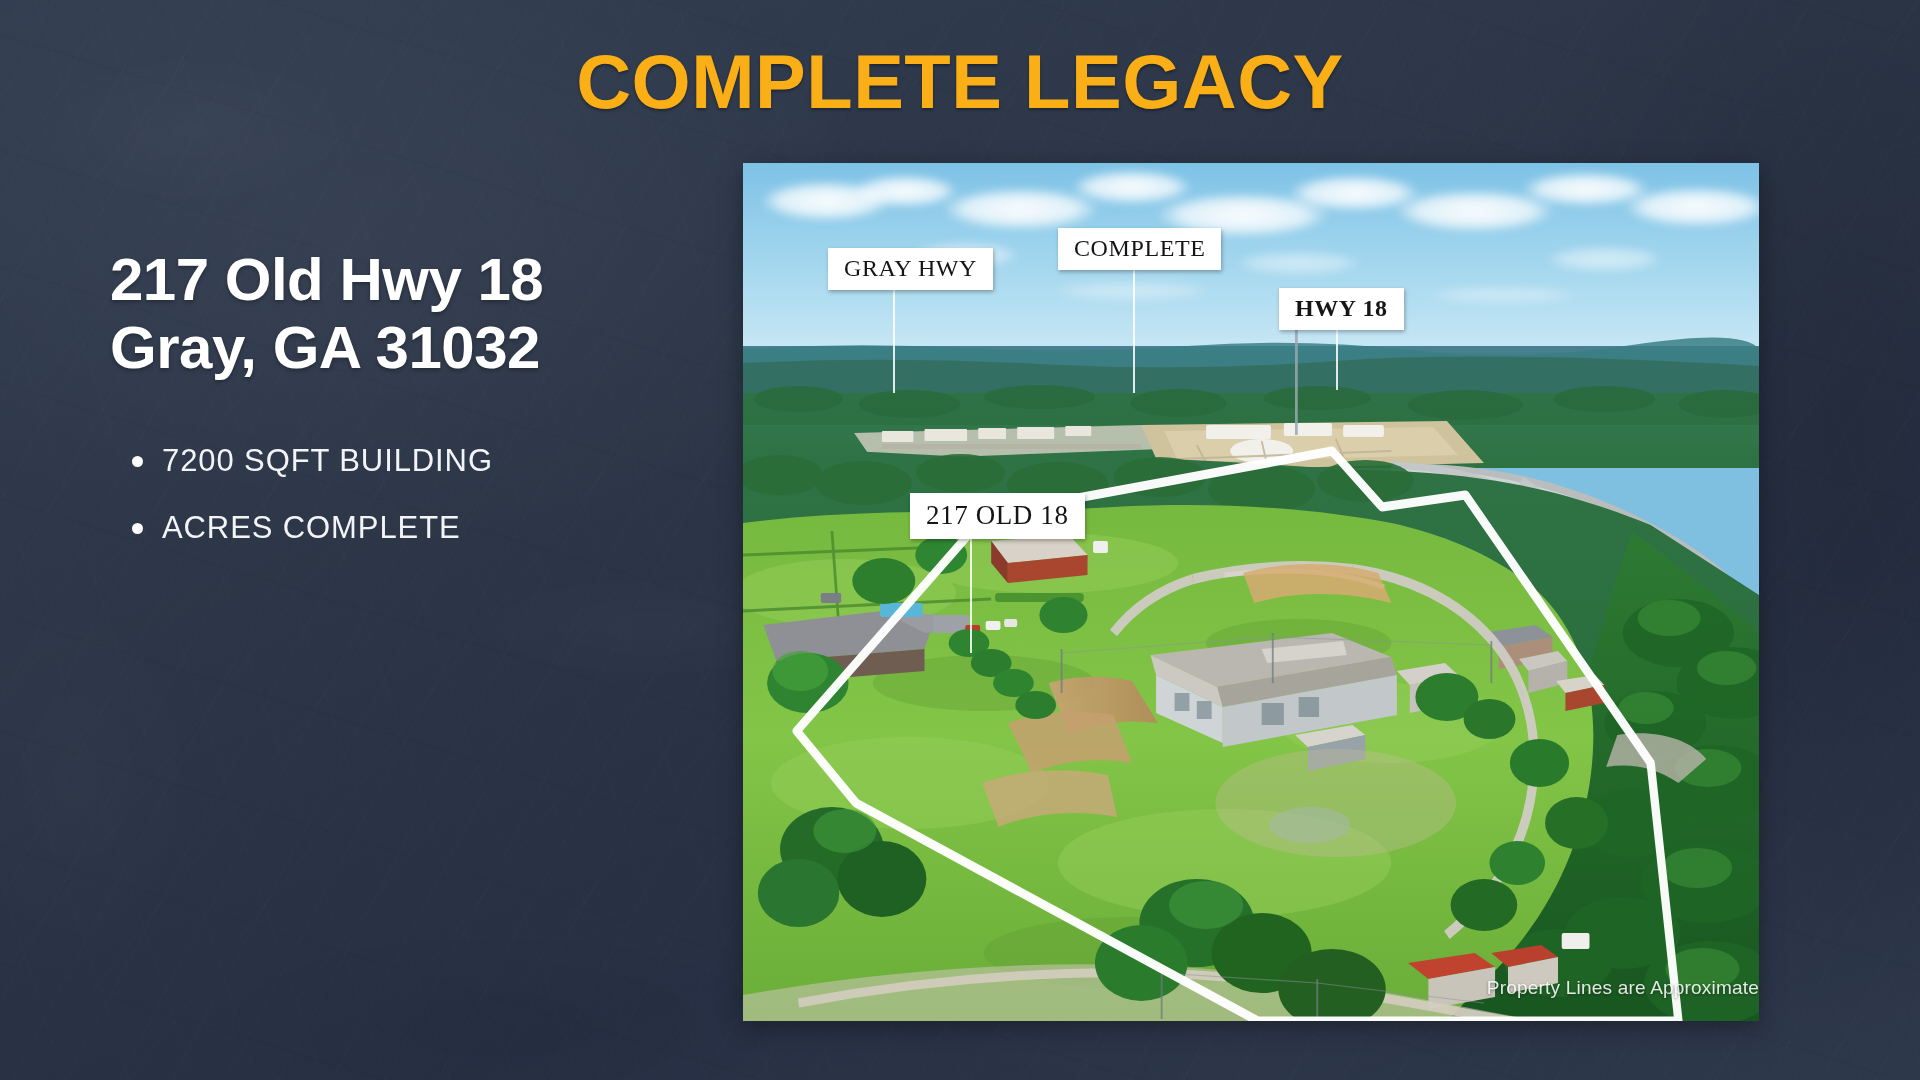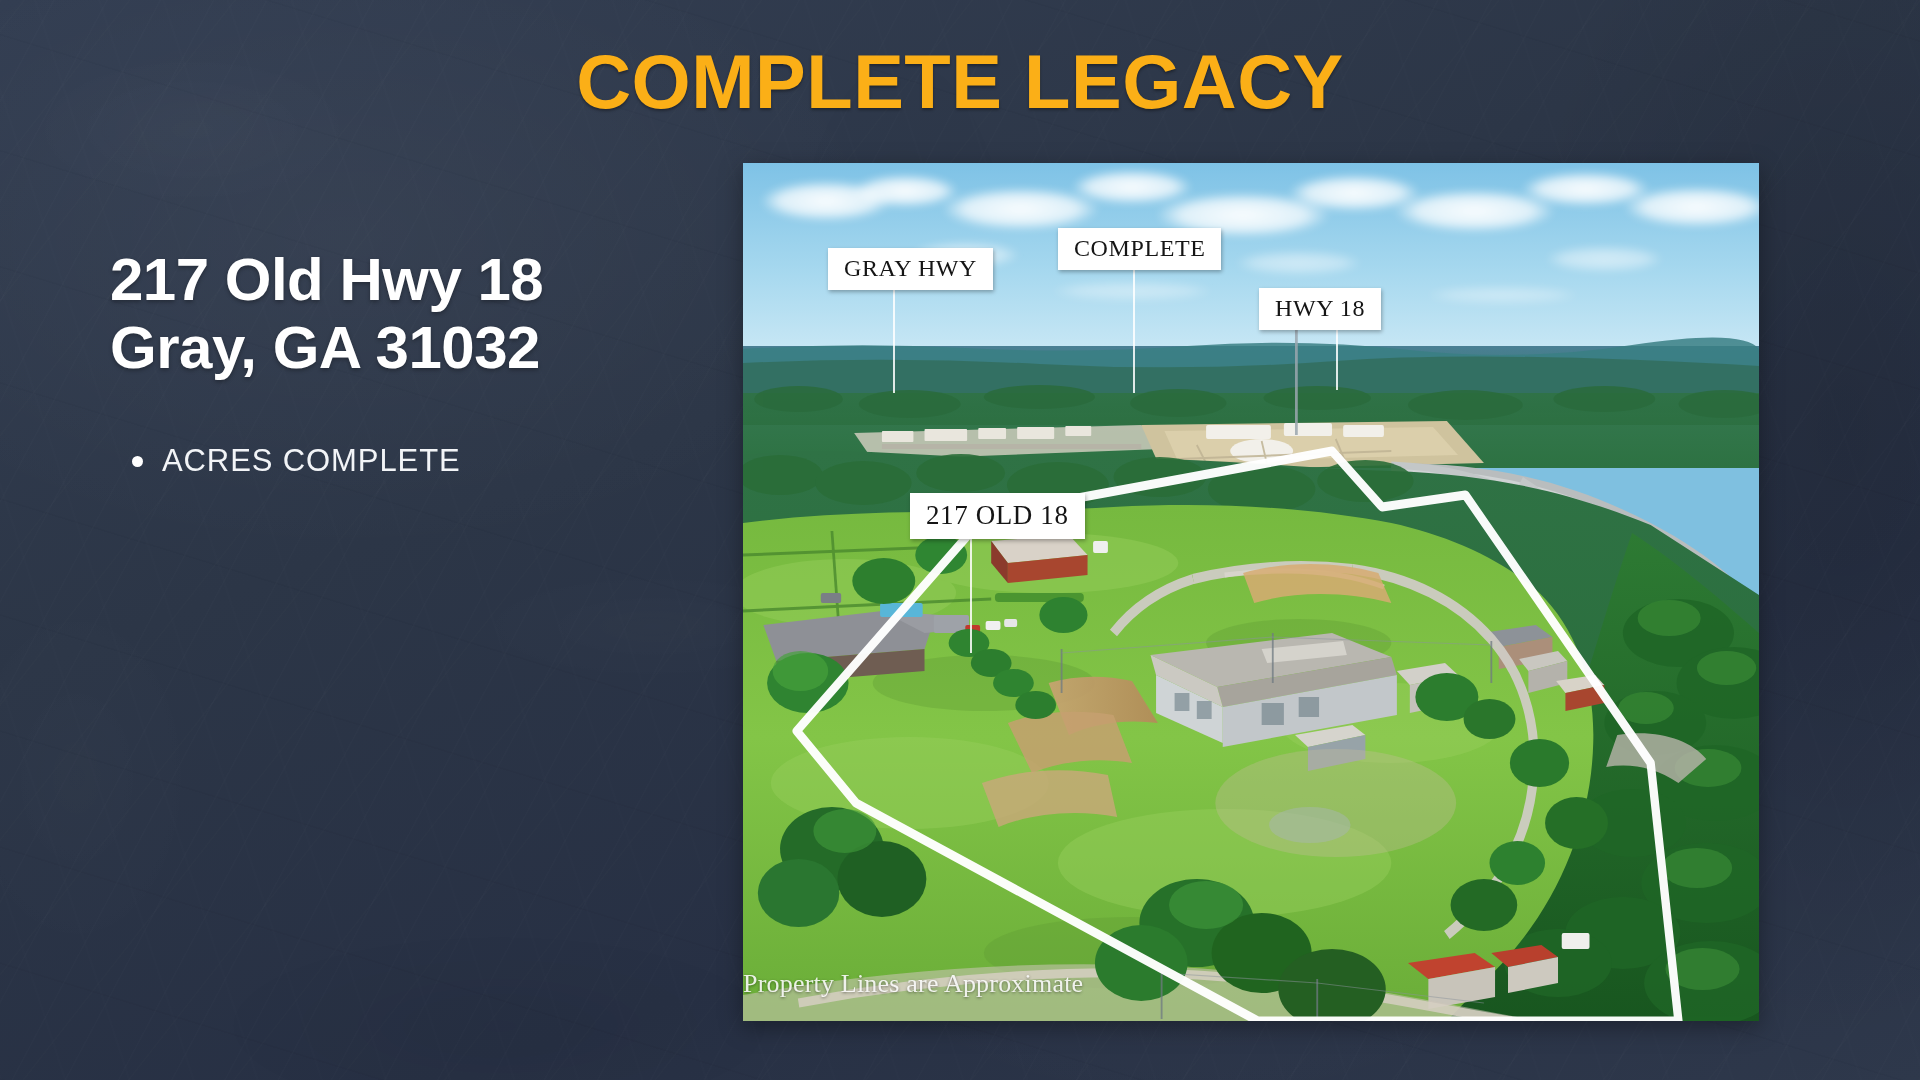--- a/index.html
+++ b/index.html
@@ -123,37 +123,36 @@
     white-space:nowrap;
     box-shadow:1px 2px 4px rgba(0,0,0,.3);
   }
   .leader {
     position:absolute; z-index:8;
     width:2px;
     background:rgba(255,255,255,.85);
   }
   #cal-grayhwy { left:85px; top:85px; }
   #cal-ranchers{ left:315px; top:65px; }
-  #cal-hwy18   { left:516px; top:125px; }
+  #cal-hwy18   { left:536px; top:125px;font-weight:bold; }
   #cal-217     { left:167px; top:330px; font-size:27px; }
 
   #lead-grayhwy { left:150px; top:125px;  height:105px; }
   #lead-ranchers{ left:390px; top:105px;  height:125px; }
   #lead-hwy18   { left:593px; top:165px;  height:62px;  }
   #lead-217     { left:227px; top:370px;  height:120px; }
 
   #disclaimer {
     position:absolute; z-index:9;
     left:0; right:0; bottom:22px;
-    text-align:left;
+    text-align:right;
     color:rgba(255,255,255,.88);
-    font-size:26px;
+    font-size:19px;
     letter-spacing:.2px;
     text-shadow:0 1px 3px rgba(0,0,0,.45);
-    font-family:Liberation Serif, serif;
   }
 </style>
 </head>
 <body>
 
 <div id="slide">
 
   <div id="texture"></div>
   <div id="texture2"></div>
 
@@ -161,20 +160,24 @@
 
   <div id="title">COMPLETE LEGACY</div>
 
   <div id="left-col">
     <div id="address">
       <span class="ln">217 Old Hwy 18</span>
       <span class="ln">Gray, GA 31032</span>
     </div>
 
     <ul id="features">
+      <li>
+        <span class="dot"></span>
+        <span>7200 SQFT BUILDING</span>
+      </li>
       <li>
         <span class="dot"></span>
         <span>ACRES COMPLETE</span>
       </li>
     </ul>
   </div>
 
   <div id="photo">
 
     <svg viewBox="0 0 1097 858" preserveAspectRatio="none">

